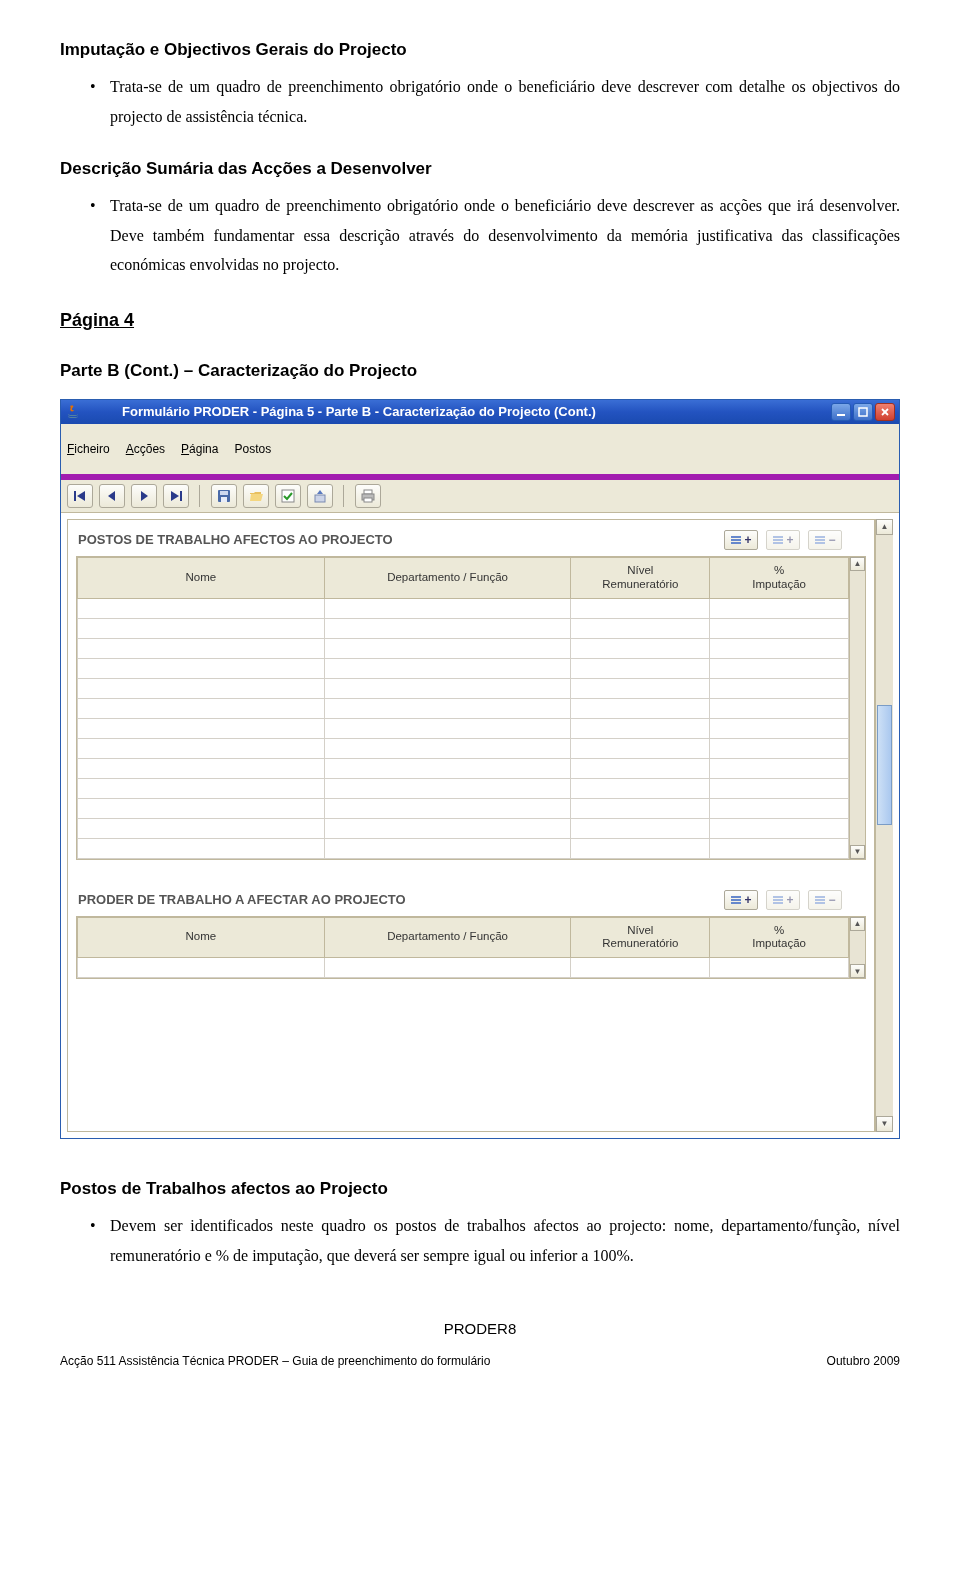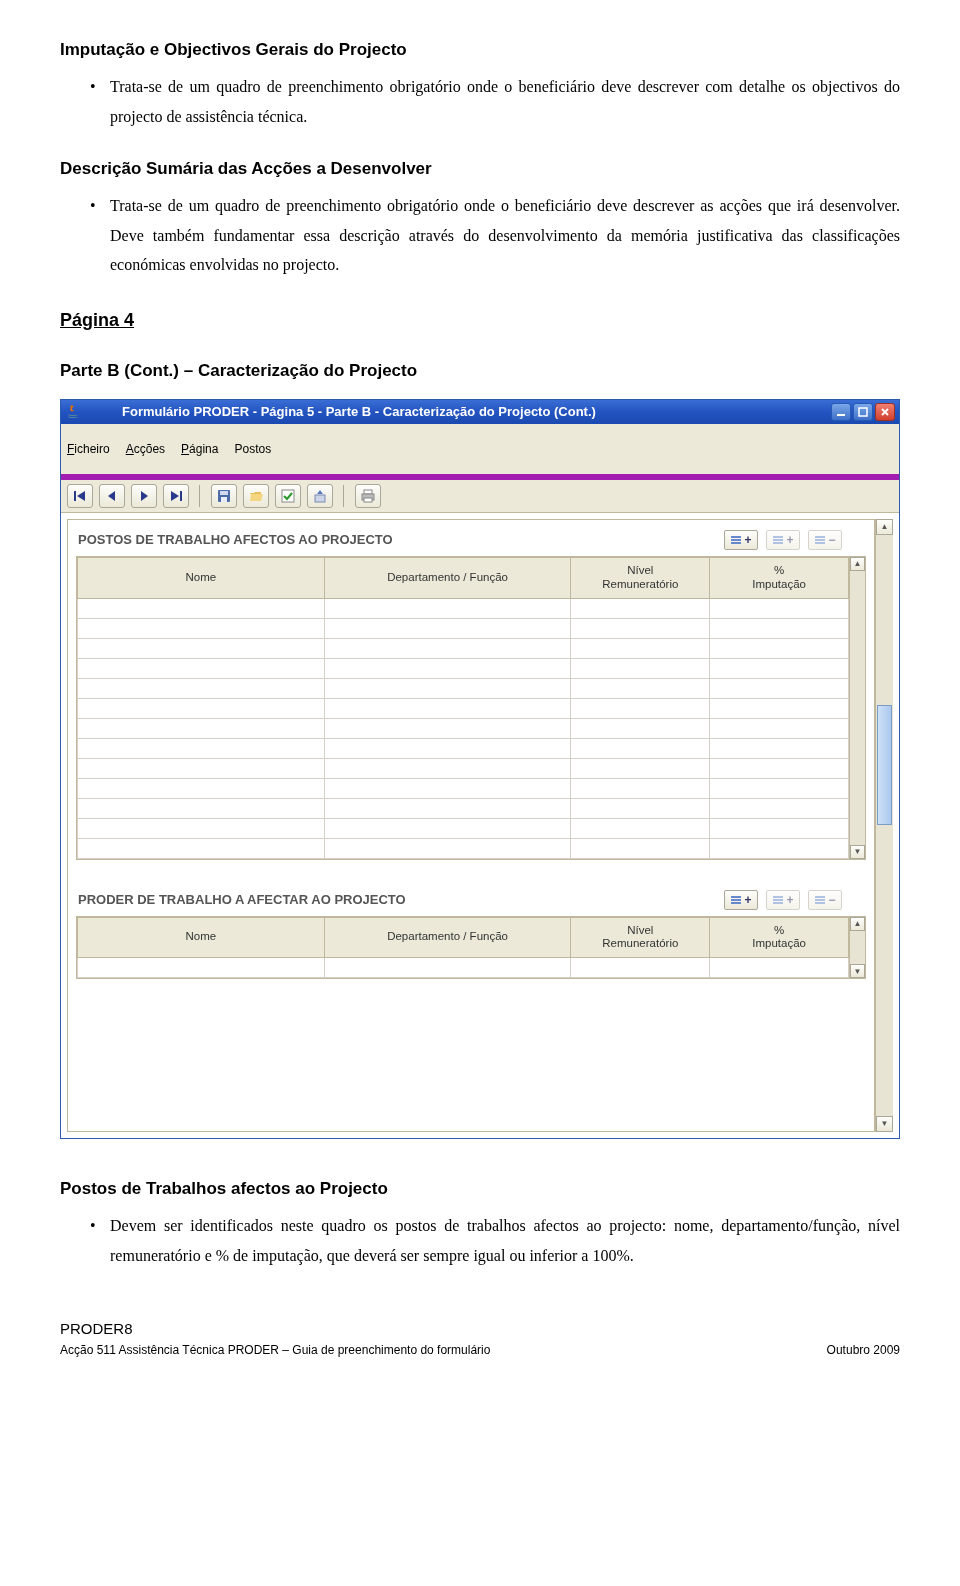--- a/index.html
+++ b/index.html
@@ -198,26 +198,26 @@
     display:flex; flex-direction:column;
     border-left:1px solid #c0b89d;
   }
   .inner-scroll .sbtn{height:14px;border:1px solid #aca899;background:linear-gradient(to bottom,#fdfdfb,#ece9d8);font-size:8px;display:flex;align-items:center;justify-content:center;color:#555;}
   .inner-scroll .strack{flex:1;background:#e8e4d4;}
 
   .table-spacer { height: 26px; }
 
   .footer {
     margin-top: 50px;
-    display:flex; justify-content:flex-start;
+    display:flex; justify-content:center;
     font-size: 15px;
   }
   .footer-line {
     font-size: 12px;
-    margin-top: 6px;
+    margin-top: 17px;
     text-align: center;
   }
 </style>
 </head>
 <body>
 
 <div class="section-heading">Imputação e Objectivos Gerais do Projecto</div>
 <ul class="bullet-list">
   <li>Trata-se de um quadro de preenchimento obrigatório onde o beneficiário deve descrever com detalhe os objectivos do projecto de assistência técnica.</li>
 </ul>

